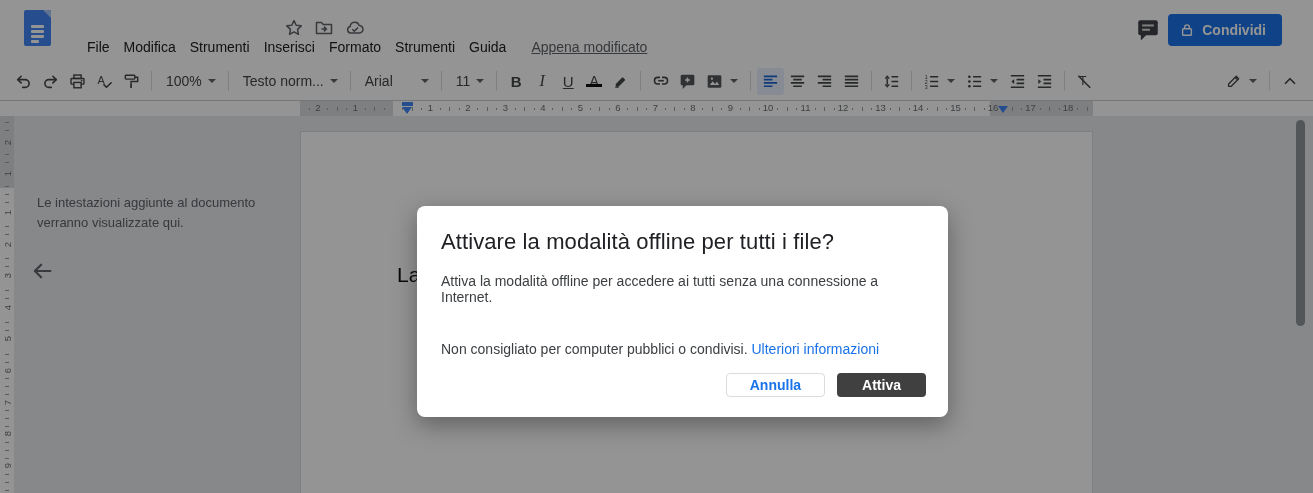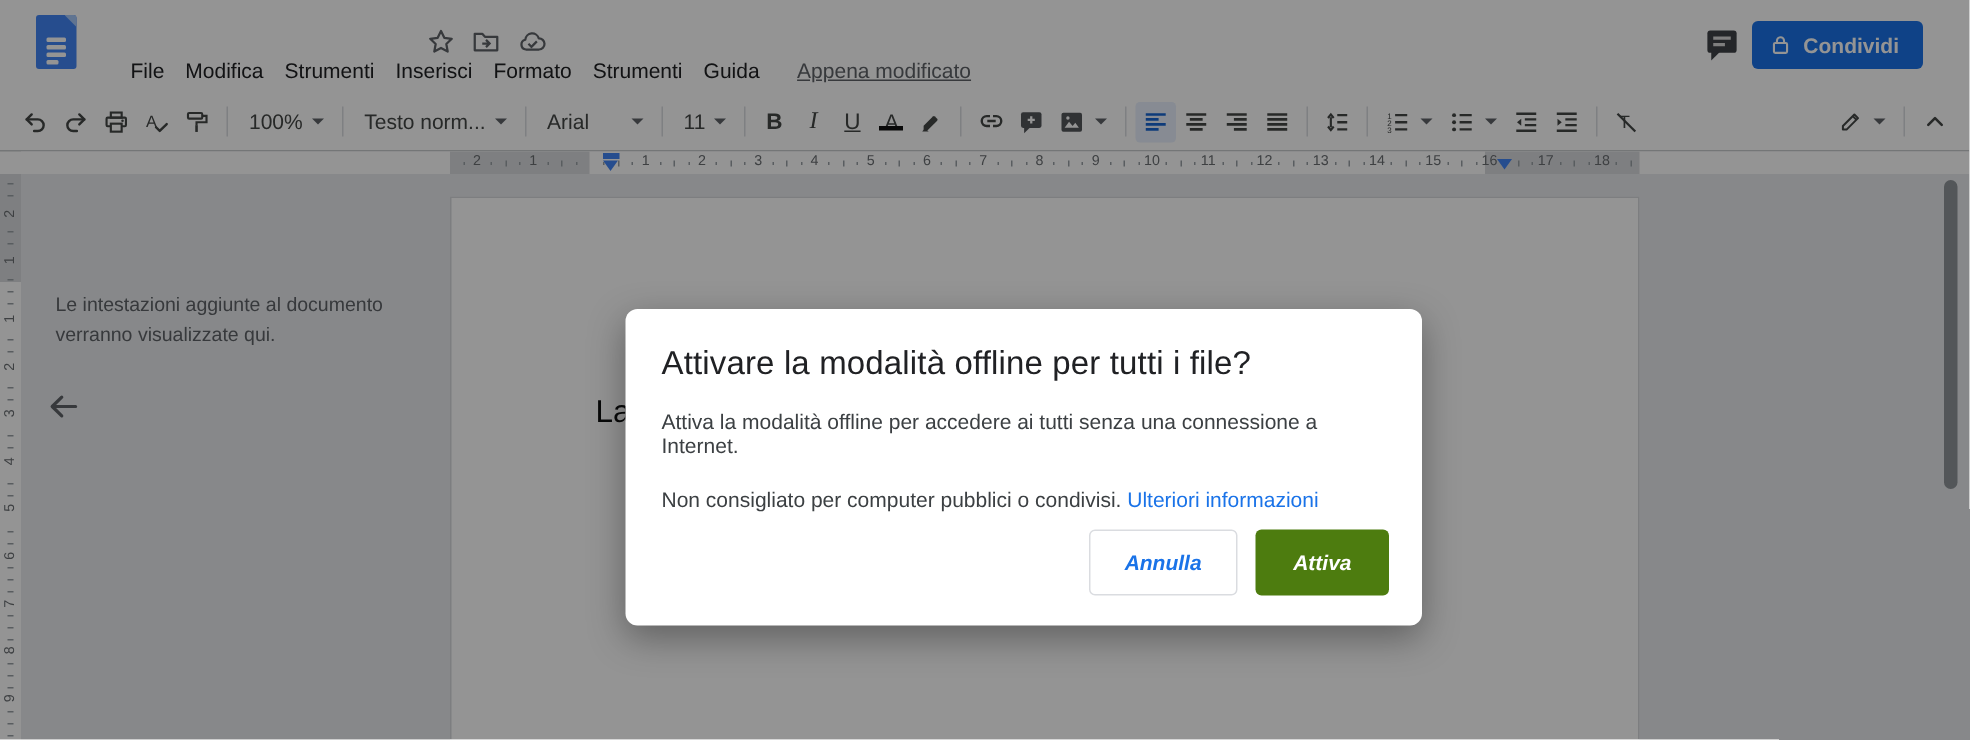--- a/index.html
+++ b/index.html
@@ -59,26 +59,26 @@
   #doc-text { position:absolute; left:96px; top:131px; font-size:21px; color:#0f1011; }
   #back-btn { position:absolute; left:30px; top:143px; width:24px; height:24px; color:#5f6368; cursor:pointer; }
   #panel-caption { position:absolute; left:37px; top:77px; font-size:13px; line-height:20px; color:#5f6368; }
   #scrollbar-thumb { position:absolute; left:1296px; top:4px; width:9px; height:206px; background:#8f9499; border-radius:5px; }
 
   
   #scrim { position:absolute; inset:0; background:rgba(0,0,0,0.42); z-index:50; }
   #dialog { position:absolute; left:417px; top:206px; width:531px; height:211px; background:#fff; border-radius:8px; box-shadow:0 8px 24px rgba(0,0,0,0.35); z-index:60; padding:23px 24px 0 24px; }
   #dialog-title { font-size:22px; font-weight:normal; color:#202124; letter-spacing:0.1px; }
   #dialog-body { margin-top:18px; font-size:14px; color:#3c4043; }
-  #dialog-note { margin-top:20px; font-size:14px; color:#3c4043; }
+  #dialog-note { margin-top:36px; font-size:14px; color:#3c4043; }
   #dialog-link { color:#1a73e8; cursor:pointer; }
   #dialog-actions { position:absolute; right:22px; bottom:20px; display:flex; gap:12px; }
-  .dlg-btn { height:44px; border-radius:4px; font-size:14px; font-weight:bold; font-family:inherit; cursor:pointer;font-style:italic; }
+  .dlg-btn { height:24px; border-radius:4px; font-size:14px; font-weight:bold; font-family:inherit; cursor:pointer; }
   #btn-cancel { background:#fff; border:1px solid #dadce0; color:#1a73e8; padding:0 23px; }
-  #btn-confirm { background:#4d7c0f; border:none; color:#fff; padding:0 25px; }
+  #btn-confirm { background:#404040; border:none; color:#fff; padding:0 25px; }
 
   svg { display:block; }
 </style>
 </head>
 <body>
 
 <div id="app">
 
   <div id="header">
     <div id="docs-icon">

